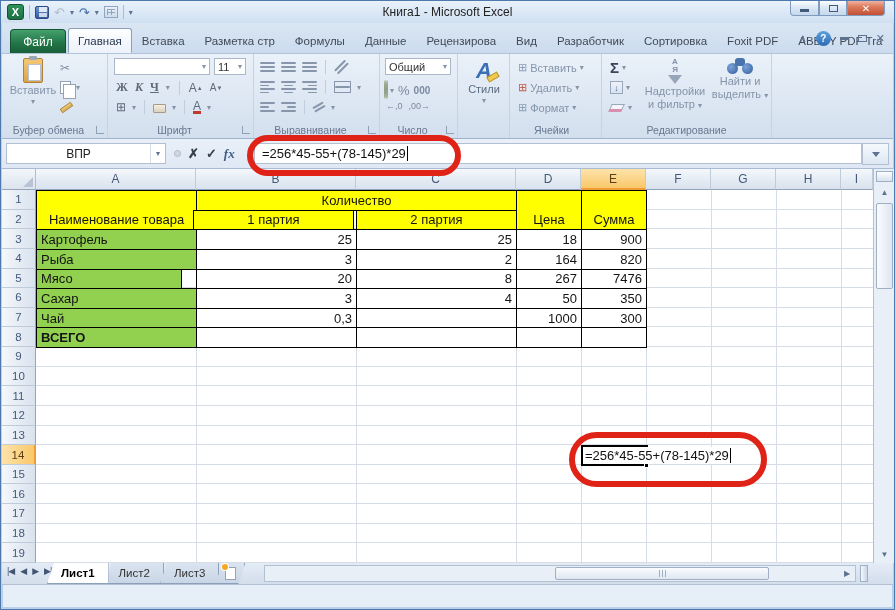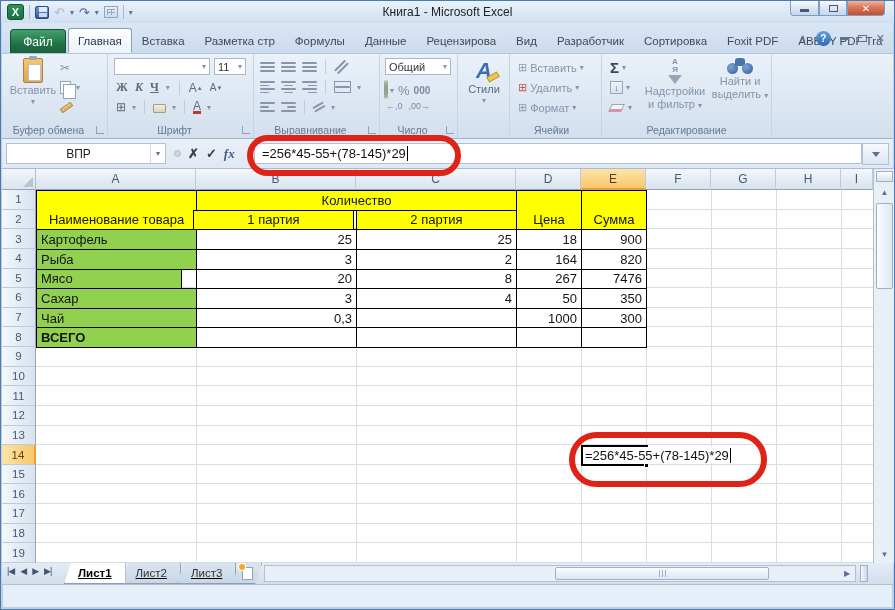--- a/index.html
+++ b/index.html
@@ -132,21 +132,21 @@
   .handle{position:absolute;left:608px;top:273px;width:5px;height:5px;background:#000;border:1px solid #fff;z-index:6;}
 
   .vscroll{position:absolute;left:871px;top:0;width:22px;height:394px;background:#e9eff7;border-left:1px solid #b3c0d1;}
   .vs-split{position:absolute;left:2px;right:2px;top:2px;height:11px;background:linear-gradient(#fdfdfe,#d8e2ef);border:1px solid #9fb0c6;}
   .vs-btn{position:absolute;left:2px;right:2px;height:16px;display:flex;align-items:center;justify-content:center;font-size:8px;color:#5e718f;}
   .vs-thumb{position:absolute;left:2px;right:2px;top:34px;height:86px;background:linear-gradient(90deg,#fbfcfe,#dde6f1);border:1px solid #9fb0c6;border-radius:2px;}
 
   
   .tabbar{position:absolute;left:1px;top:562px;right:1px;height:22px;background:linear-gradient(#e4ecf6,#d3deec);border-bottom:1px solid #b3c0d1;}
   .nav{position:absolute;left:5px;top:3px;display:flex;gap:6px;font-size:9px;color:#3f5571;letter-spacing:-1px;}
-  .stabs{position:absolute;left:62px;top:0;display:flex;height:21px;text-decoration:underline;}
+  .stabs{position:absolute;left:45px;top:0;display:flex;height:21px;}
   .stab{height:21px;padding:0 13px;font-size:11.5px;color:#333;display:flex;align-items:center;border:1px solid #8ba0b8;border-top:none;
     background:linear-gradient(#dbe4f0,#c9d6e6);clip-path:polygon(7px 0,calc(100% - 0px) 0,100% 100%,0 100%);margin-right:-4px;}
   .stab.active{background:#fff;font-weight:bold;z-index:2;color:#000;}
   .ins-tab{width:30px;height:21px;display:flex;align-items:center;justify-content:center;background:linear-gradient(#dbe4f0,#c9d6e6);border:1px solid #8ba0b8;border-top:none;clip-path:polygon(7px 0,100% 0,calc(100% - 7px) 100%,0 100%);}
   .ins-ico{width:11px;height:13px;background:#fff;border:1px solid #93a2b4;position:relative;}
   .ins-ico:after{content:"";position:absolute;left:-4px;top:-4px;width:6px;height:6px;background:#f5a623;border-radius:50%;box-shadow:0 0 0 1px #fff;}
   .hscroll{position:absolute;left:262px;top:2px;width:592px;height:17px;background:#e9eff7;border:1px solid #b3c0d1;}
   .hs-thumb{position:absolute;left:290px;top:1px;width:214px;height:13px;background:linear-gradient(#fbfcfe,#dde6f1);border:1px solid #9fb0c6;border-radius:2px;display:flex;align-items:center;justify-content:center;gap:2px;}
   .hs-thumb i{width:1px;height:7px;background:#9fb0c6;}
   .hs-right{position:absolute;right:1px;top:1px;width:14px;height:13px;display:flex;align-items:center;justify-content:center;font-size:8px;color:#5e718f;}

